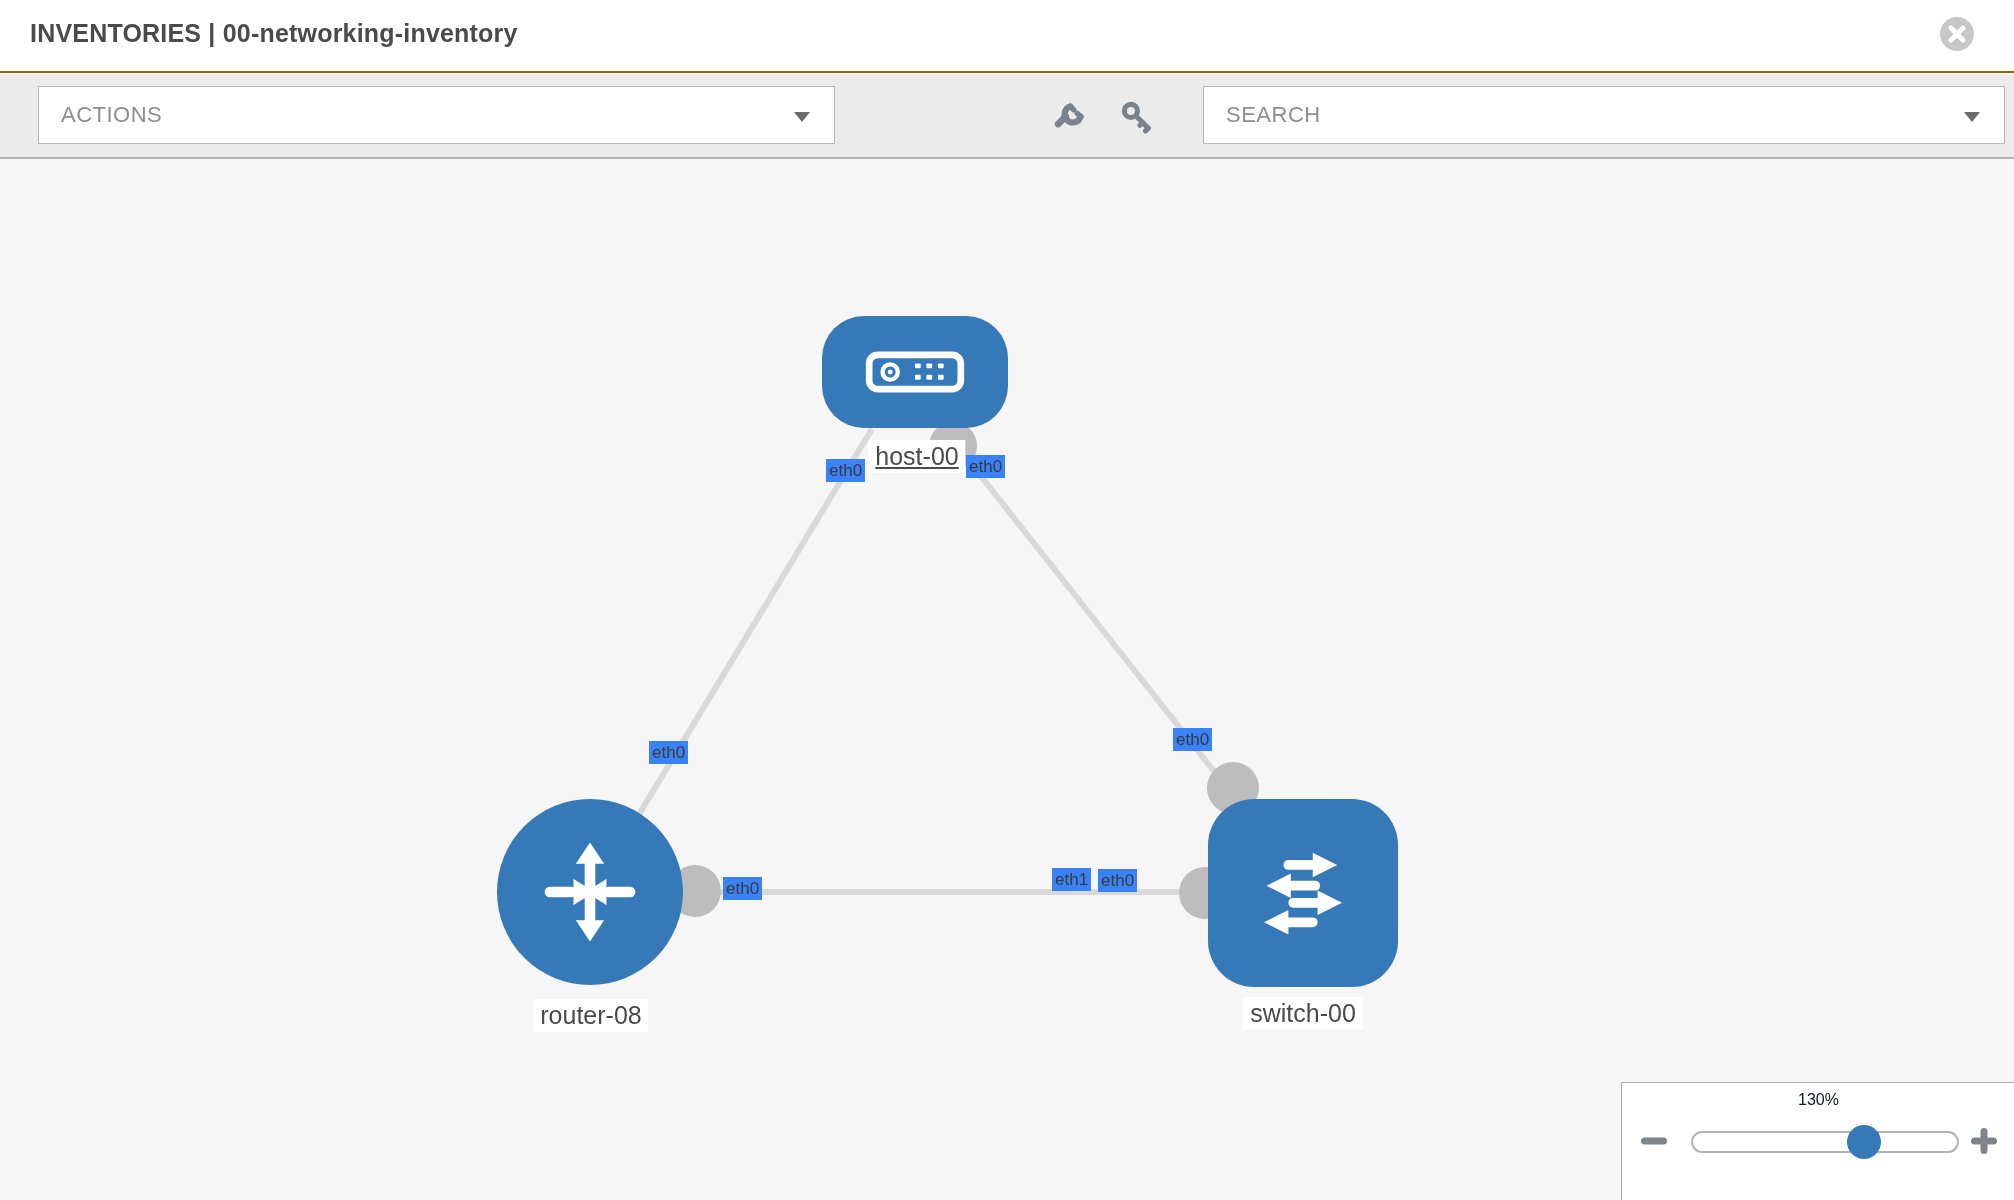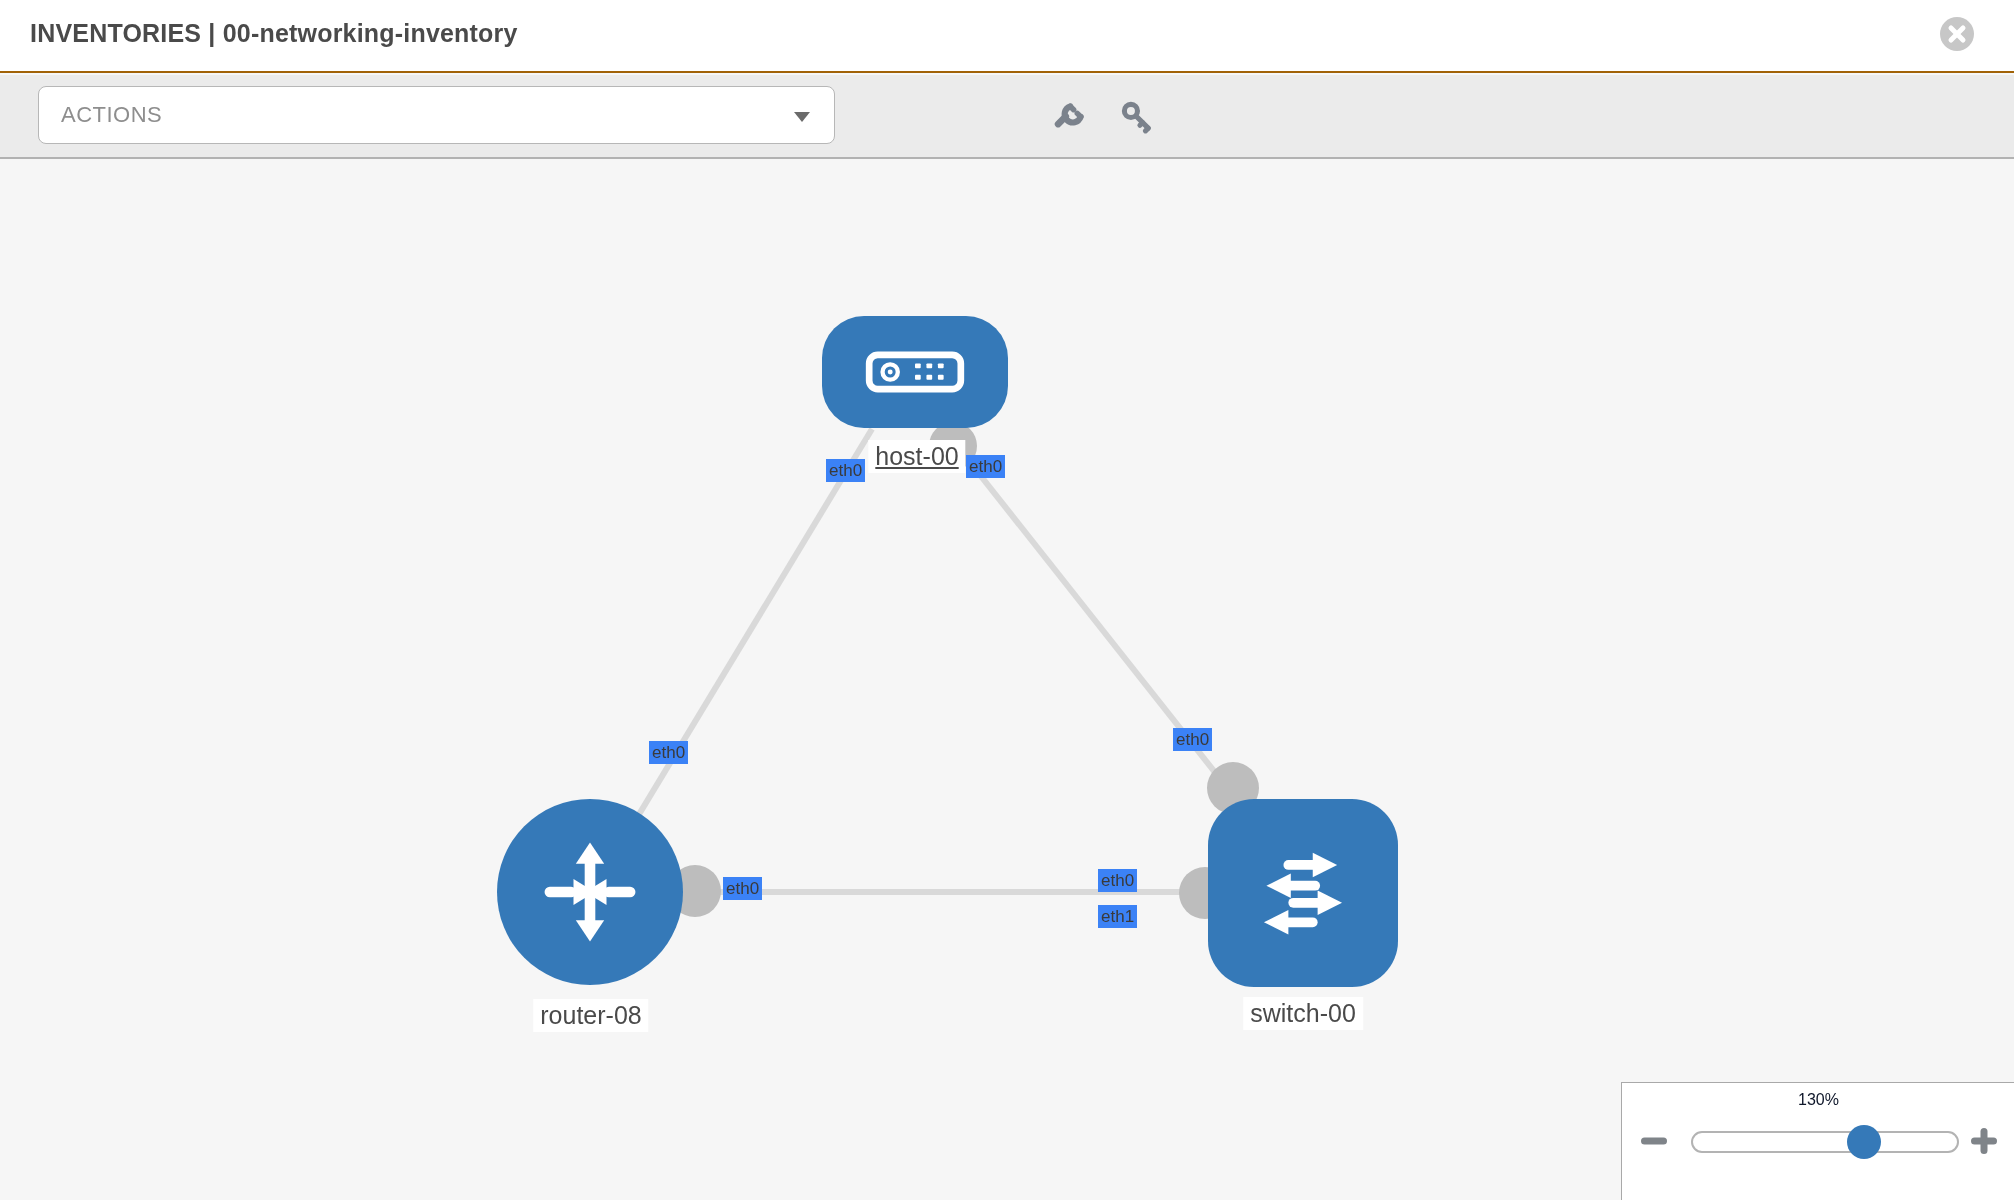--- a/index.html
+++ b/index.html
@@ -20,21 +20,21 @@
     position:absolute;left:1940px;top:17px;width:34px;height:34px;border-radius:50%;
     background:#c7c7c7;cursor:pointer;display:flex;align-items:center;justify-content:center;
   }
   
   .toolbar{
     position:absolute;left:0;top:75px;width:2014px;height:84px;background:#ebebeb;
     border-bottom:2px solid #b2b2b2;box-sizing:border-box;
   }
   .select-box{
     position:absolute;top:11px;height:58px;background:#ffffff;border:1px solid #b7b7b7;
-    border-radius:8px;box-sizing:border-box;cursor:pointer;
+    border-radius:0;box-sizing:border-box;cursor:pointer;
   }
   .select-box.actions{left:38px;width:797px;}
   .select-box.search{left:1203px;width:802px;}
   .select-label{
     position:absolute;left:22px;top:0;line-height:56px;font-size:22px;color:#8e8e8e;
     letter-spacing:.5px;white-space:nowrap;
   }
   .caret{
     position:absolute;right:24px;top:25px;width:0;height:0;
     border-left:8px solid transparent;border-right:8px solid transparent;
@@ -68,21 +68,21 @@
   .if-label{
     position:absolute;background:#3b82f6;color:#3a3a3a;font-size:17px;
     padding:1px 3px;white-space:nowrap;line-height:21px;
   }
   .if-host-left{left:826px;top:300px;}
   .if-host-right{left:966px;top:296px;}
   .if-router-top{left:649px;top:582px;}
   .if-router-right{left:723px;top:718px;}
   .if-switch-top{left:1173px;top:569px;}
   .if-switch-left-under{left:1098px;top:710px;}
-  .if-switch-left-over{left:1098px;top:709px;margin-top:37px;}
+  .if-switch-left-over{left:1052px;top:709px;}
   
   .zoom-panel{
     position:absolute;left:1621px;top:1082px;width:400px;height:125px;background:#ffffff;
     border:1px solid #a9a9a9;box-sizing:border-box;
   }
   .zoom-value{
     position:absolute;left:0;top:8px;width:393px;text-align:center;
     font-size:16px;color:#0f172a;
   }
   .zoom-minus{position:absolute;left:18px;top:44px;width:28px;height:28px;cursor:pointer;}
@@ -132,20 +132,24 @@
       <svg width="34" height="34" viewBox="0 0 28 28">
         <g stroke="#7b828c" fill="none" stroke-linecap="round">
           <circle cx="9" cy="9" r="5.4" stroke-width="4.2"></circle>
           <line x1="13.6" y1="13.6" x2="23.2" y2="23.2" stroke-width="4.2"></line>
           <line x1="18.6" y1="18.6" x2="16.4" y2="20.8" stroke-width="4.2"></line>
           <line x1="23.2" y1="23.2" x2="21" y2="25.4" stroke-width="4.2"></line>
         </g>
       </svg>
     </div>
 
+    <div class="select-box search">
+      <span class="select-label">SEARCH</span>
+      <span class="caret"></span>
+    </div>
   </div>
 
   <div class="canvas">
     <svg class="graph-svg" width="2014" height="1041">
       <line x1="872" y1="270" x2="612" y2="700" stroke="#d9d9d9" stroke-width="6"></line>
       <line x1="950" y1="278" x2="1240" y2="645" stroke="#d9d9d9" stroke-width="6"></line>
       <line x1="660" y1="733" x2="1250" y2="733" stroke="#d9d9d9" stroke-width="6"></line>
       <circle cx="953" cy="287" r="24" fill="#bdbdbd"></circle>
       <circle cx="695" cy="732" r="26" fill="#bdbdbd"></circle>
       <circle cx="1233" cy="629" r="26" fill="#bdbdbd"></circle>

